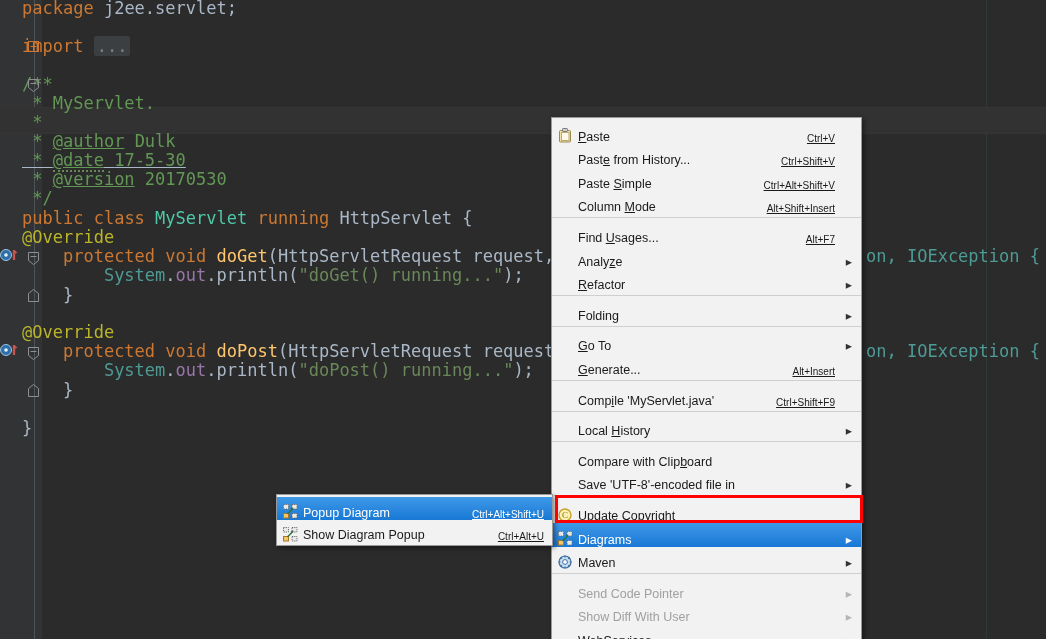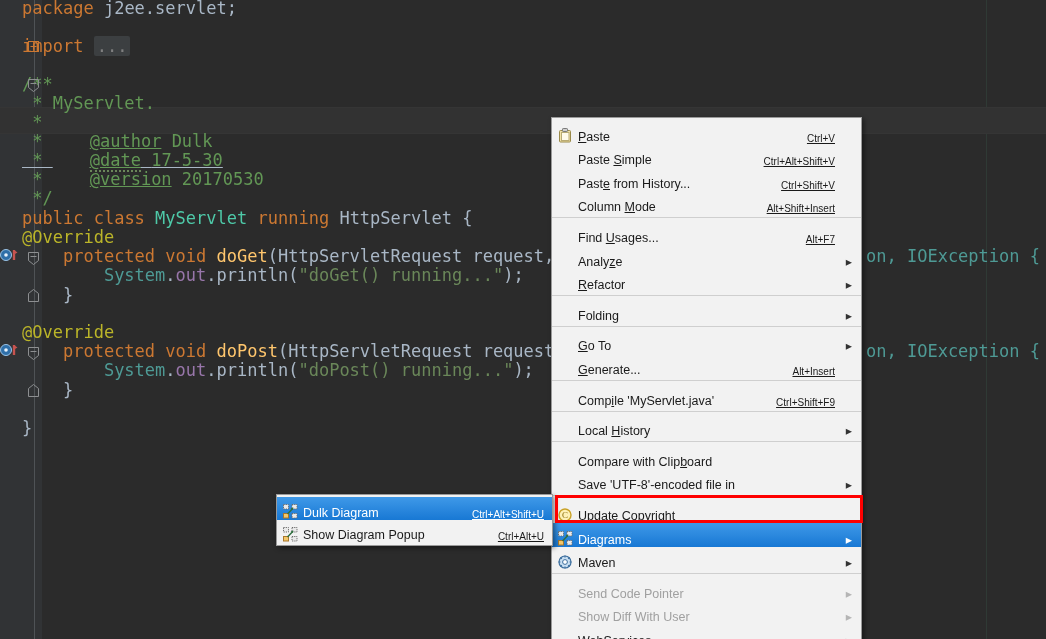--- a/index.html
+++ b/index.html
@@ -69,21 +69,21 @@
     top: 0;
     width: 1px;
     height: 639px;
     background: #2f3a35;
   }
 
   
   .kw   { color: #cc7832; }
   .str  { color: #6a8759; }
   .cmt  { color: #629755; }
-  .cmtd { color: #629755; text-decoration: underline; margin-left: 37px; }
+  .cmtd { color: #629755; text-decoration: underline; }
   .anno { color: #bbb529; }
   .typ  { color: #4e9a95; }
   .mth  { color: #ffc66d; }
   .fld  { color: #9876aa; }
   .plain{ color: #a9b7c6; }
   .classname { color: #4ec9a8; }
   .sysid { color: #4e9a95; }
   .fold-placeholder {
     background: #3c3f41;
     color: #808080;
@@ -316,28 +316,28 @@
           <rect x="3.5" y="4.5" width="7.5" height="8" fill="#fffaea" stroke="#b9ab75"></rect>
           <rect x="4.5" y="0.5" width="5" height="3" rx="0.7" fill="#cfcfcf" stroke="#7a7a7a"></rect>
         </svg>
       </span>
       <span class="mi-label"><u class="mn">P</u>aste</span>
       <span class="mi-accel">Ctrl+V</span>
       <span class="mi-arrow"></span>
     </div>
     <div class="mi">
       <span class="mi-icon"></span>
+      <span class="mi-label">Past<u class="mn">e</u> from History...</span>
+      <span class="mi-accel">Ctrl+Shift+V</span>
+      <span class="mi-arrow"></span>
+    </div>
+    <div class="mi">
+      <span class="mi-icon"></span>
       <span class="mi-label">Paste <u class="mn">S</u>imple</span>
       <span class="mi-accel">Ctrl+Alt+Shift+V</span>
-      <span class="mi-arrow"></span>
-    </div>
-    <div class="mi">
-      <span class="mi-icon"></span>
-      <span class="mi-label">Past<u class="mn">e</u> from History...</span>
-      <span class="mi-accel">Ctrl+Shift+V</span>
       <span class="mi-arrow"></span>
     </div>
     <div class="mi">
       <span class="mi-icon"></span>
       <span class="mi-label">Column <u class="mn">M</u>ode</span>
       <span class="mi-accel">Alt+Shift+Insert</span>
       <span class="mi-arrow"></span>
     </div>
     <div class="sep"></div>
     <div class="mi">
@@ -466,21 +466,21 @@
       <span class="mi-icon">
         <svg width="15" height="15" viewBox="0 0 15 15">
           <rect x="0.5" y="0.5" width="5" height="4.5" fill="#e9e9e9" stroke="#6b6b6b" stroke-dasharray="1.2 1"></rect>
           <rect x="9" y="0.5" width="5" height="4.5" fill="#e9e9e9" stroke="#6b6b6b" stroke-dasharray="1.2 1"></rect>
           <rect x="0.5" y="9.5" width="5" height="4.5" fill="#f3c86b" stroke="#a9772a"></rect>
           <rect x="9" y="9.5" width="5" height="4.5" fill="#e9e9e9" stroke="#6b6b6b" stroke-dasharray="1.2 1"></rect>
           <path d="M4.5 10 L10 4.2" stroke="#2f6f3f" stroke-width="1.4"></path>
           <path d="M10.5 3.6 L7.6 4.4 L9.4 6 Z" fill="#2f6f3f"></path>
         </svg>
       </span>
-      <span class="mi-label">Dulk Diagram</span>
+      <span class="mi-label">Popup Diagram</span>
       <span class="mi-accel">Ctrl+Alt+Shift+U</span>
     </div>
     <div class="mi">
       <span class="mi-icon">
         <svg width="15" height="15" viewBox="0 0 15 15">
           <rect x="0.5" y="0.5" width="5" height="4.5" fill="#e9e9e9" stroke="#6b6b6b" stroke-dasharray="1.2 1"></rect>
           <rect x="9" y="0.5" width="5" height="4.5" fill="#e9e9e9" stroke="#6b6b6b" stroke-dasharray="1.2 1"></rect>
           <rect x="0.5" y="9.5" width="5" height="4.5" fill="#f3c86b" stroke="#a9772a"></rect>
           <rect x="9" y="9.5" width="5" height="4.5" fill="#e9e9e9" stroke="#6b6b6b" stroke-dasharray="1.2 1"></rect>
           <path d="M4.5 10 L10 4.2" stroke="#2f6f3f" stroke-width="1.4"></path>

